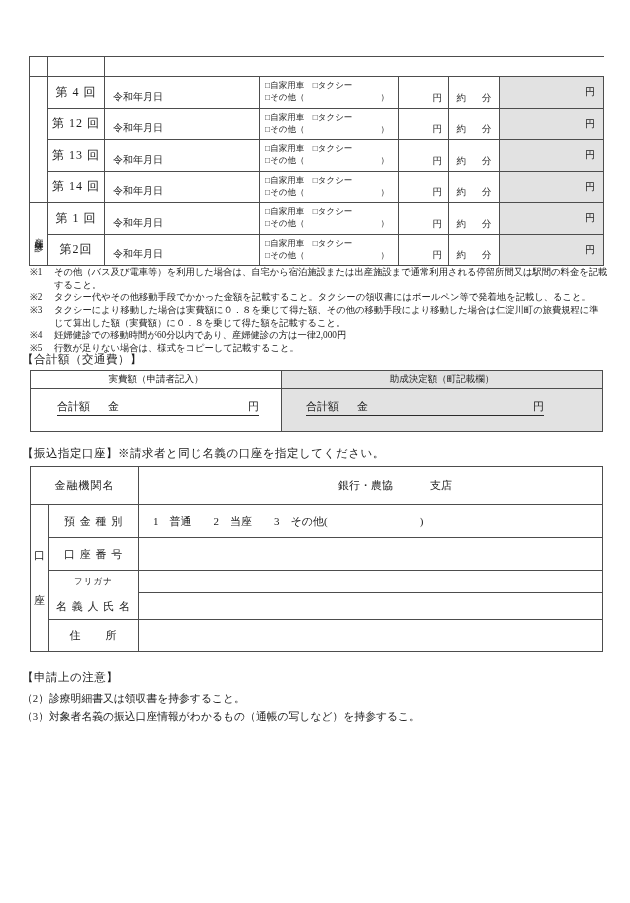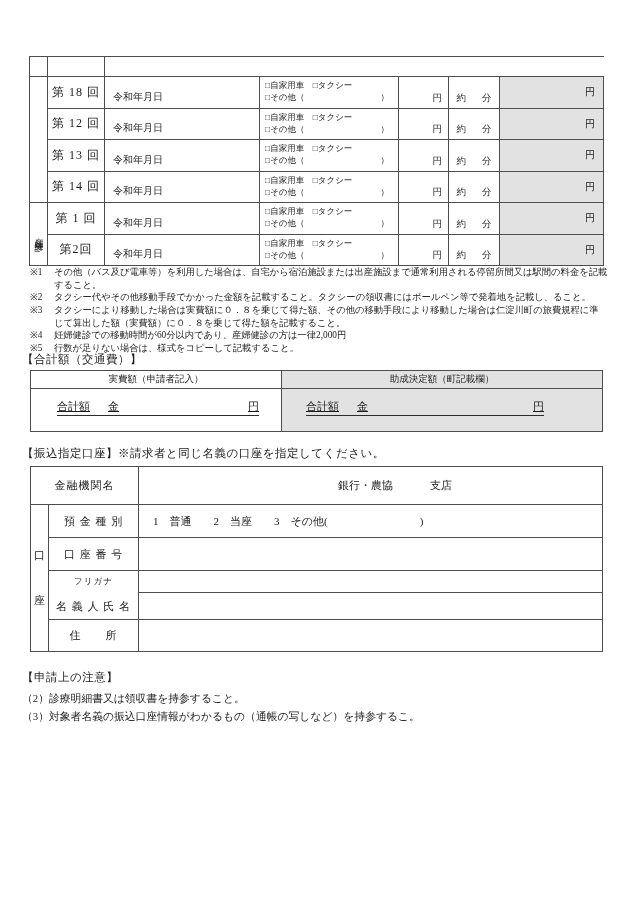--- a/index.html
+++ b/index.html
@@ -38,21 +38,21 @@
   .note { display:flex; }
   .note .mark { width:24px; flex:none; }
   .note .body { flex:1; }
 
   
   .sec-heading { position:absolute; left:22px; font-size:11.5px; letter-spacing:0.5px; }
   .total-heading { top:352px; }
   .total-table { position:absolute; left:30px; top:370px; width:572px; }
   .total-table td { border:1px solid #4d4d4d; padding:0; vertical-align:middle; }
   .total-table tr.hd { height:18px; }
-  .total-table tr.bd { height:43px;text-decoration:underline; }
+  .total-table tr.bd { height:43px; }
   .total-table td.hd-cell { text-align:center; font-size:9.5px; }
   .gray { background:#e2e2e2; }
   .total-line { display:flex; align-items:flex-end; border-bottom:1px solid #2b2b2b;
                 font-size:11px; padding-bottom:1px; }
   .tl-left  { margin:0 22px 5px 26px; }
   .tl-right { margin:0 58px 5px 24px; }
   .total-line .kin { margin-left:18px; }
   .total-line .sp { flex:1; }
 
   
@@ -107,21 +107,21 @@
     </colgroup>
     <tbody>
         <tr class="partial">
       <td class="pr-a"></td>
       <td class="pr-b"></td>
       <td class="pr-c" colspan="5"></td>
     </tr>
 
     <tr class="r">
       <td class="group" rowspan="4"></td>
-      <td class="round">第 18 回</td>
+      <td class="round">第 4 回</td>
       <td class="date">
         <div class="date-flex">
           <span>令和</span>
           <span>年</span>
           <span>月</span>
           <span>日</span>
         </div>
       </td>
       <td class="transport">
         <div class="t-line1">□自家用車　□タクシー</div>

